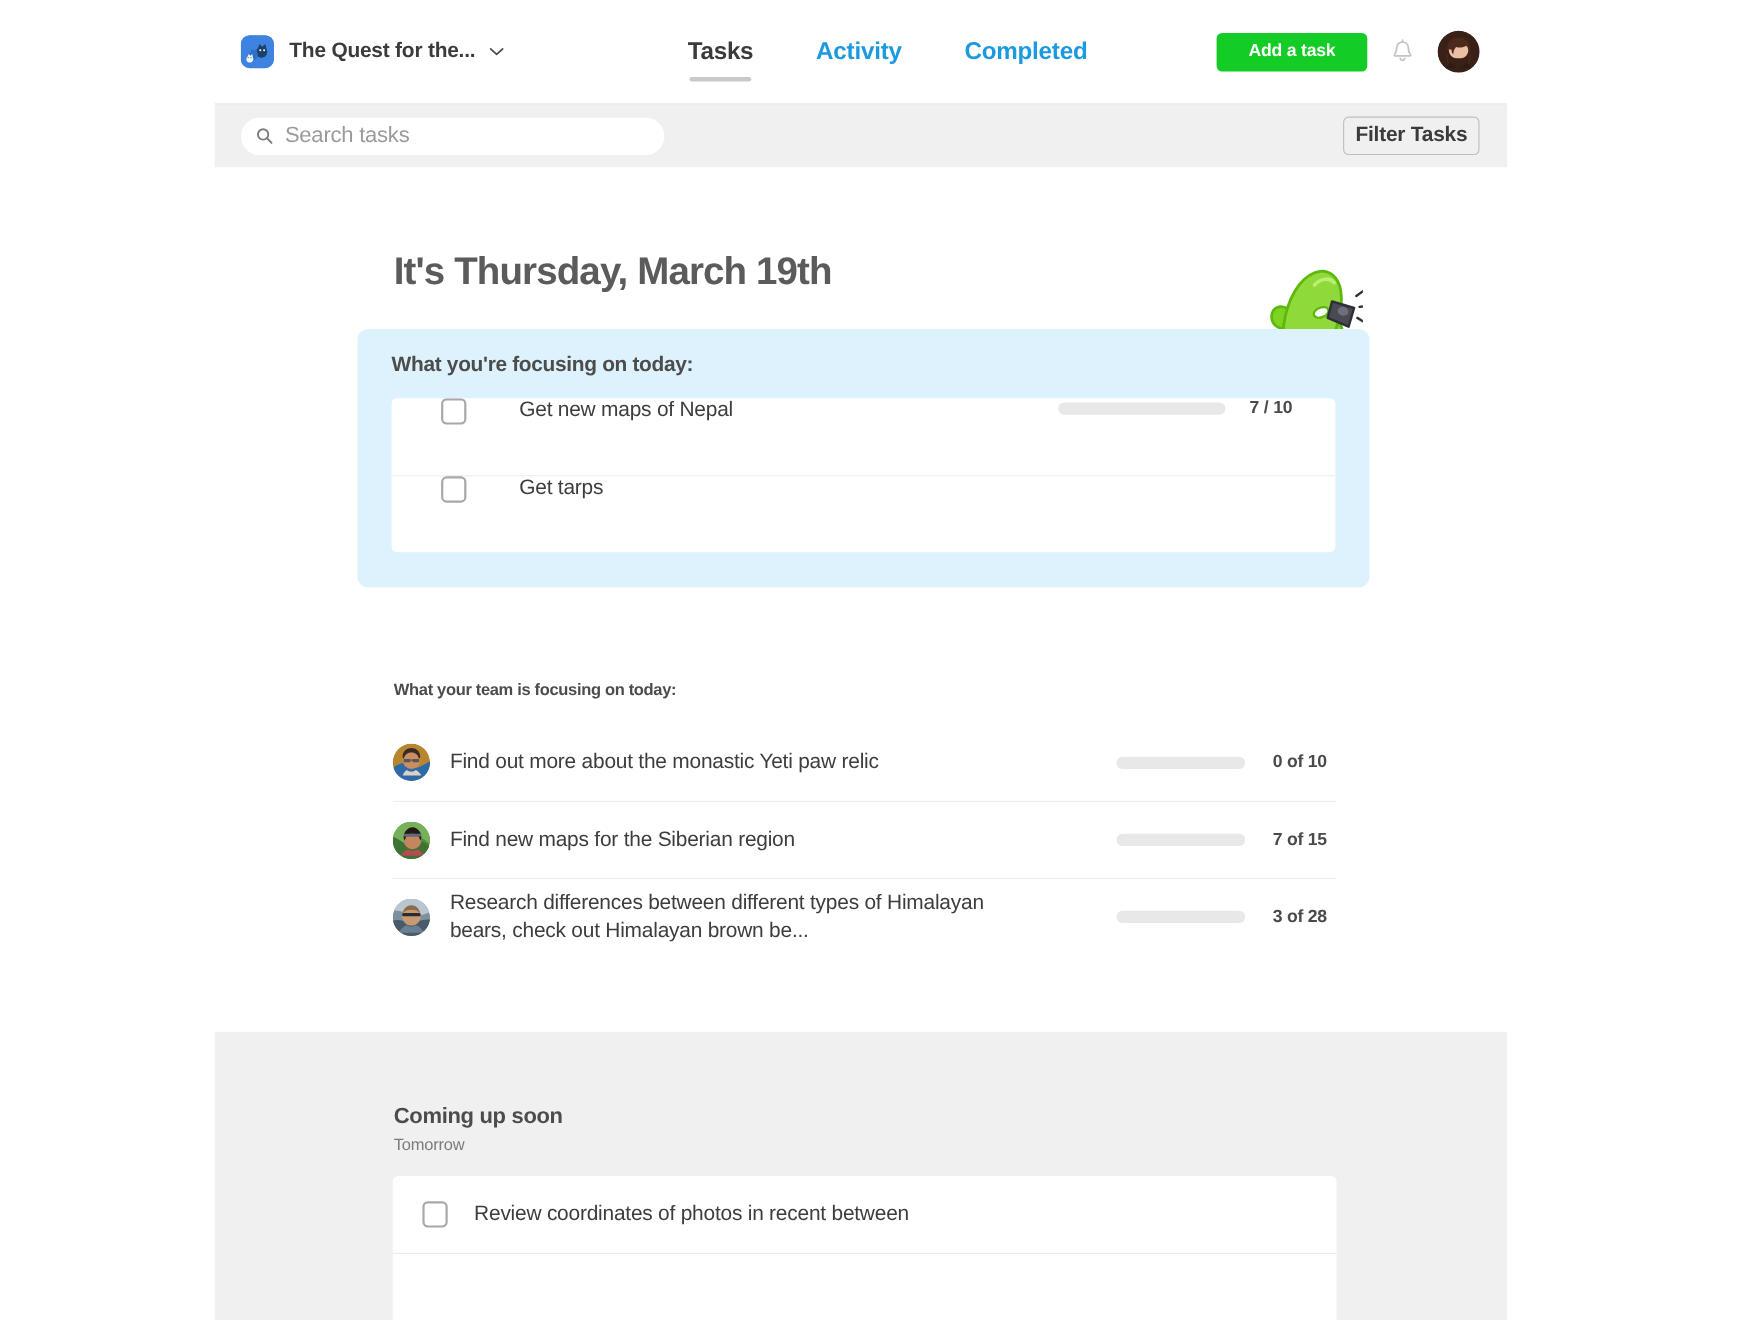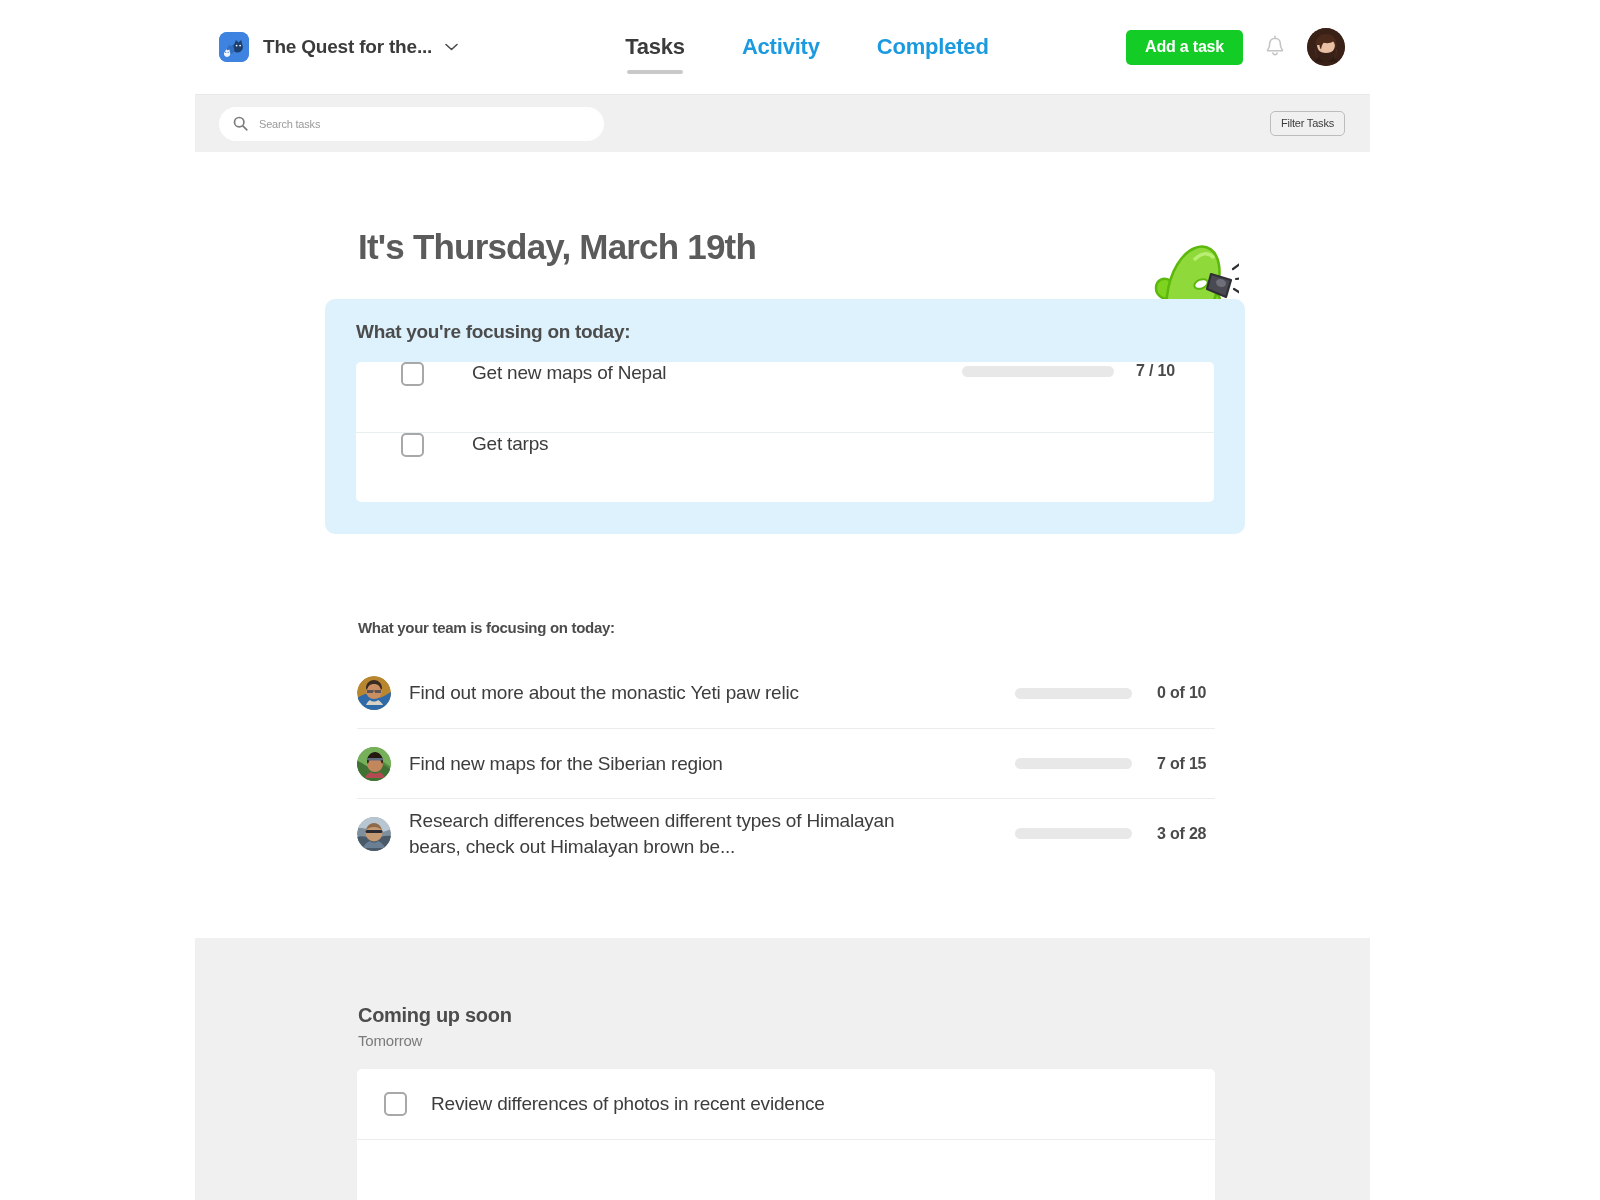--- a/index.html
+++ b/index.html
@@ -72,21 +72,21 @@
     margin-left: auto; margin-right: 25px;
     display: flex; align-items: center; gap: 22px;
   }
   .addtask {
     background: #14cc26;
     color: #fff;
     font-size: 16px;
     font-weight: 700;
     border: none;
     border-radius: 5px;
-    padding: 8px 19px 9px;
+    padding: 8px 29px 9px;
     letter-spacing: -0.2px;
     cursor: pointer;
     white-space: nowrap;
   }
   .bell { width: 20px; height: 24px; color: #c4c4c4; display:block; }
   .avatar-top {
     width: 38px; height: 38px; border-radius: 50%;
     overflow: hidden; flex: none;
     background: #5b3a2c;
   }
@@ -105,36 +105,36 @@
     width: 385px; height: 34px;
     background: #fff;
     border-radius: 17px;
     display: flex; align-items: center;
     padding: 0 14px;
   }
   .search-icon { width: 15px; height: 15px; color:#7c7c7c; flex:none; }
   .searchinput {
     border: none; outline: none;
     margin-left: 11px;
-    font-size: 11px;
+    font-size: 20px;
     font-family: "Liberation Sans", sans-serif;
     color: #3b3b3b;
     background: transparent;
     width: 100%;
     letter-spacing: -0.2px;
   }
   .searchinput::placeholder { color: #9a9a9a; }
   .filterbtn {
     margin-left: auto; margin-right: 25px;
     border: 1px solid #bdbdbd;
     background: #f0f0f0;
     border-radius: 5px;
-    font-size: 11px;
+    font-size: 19px;
     color: #3b3b3b;
-    font-weight: 400;
+    font-weight: 700;
     padding: 5px 10px 6px;
     letter-spacing: -0.2px;
     cursor: pointer;
     white-space: nowrap;
   }
 
   
   .main { position: relative; }
 
   .mascot {
@@ -498,21 +498,21 @@
         </div>
 
       </div>
 
       <div class="upcoming">
         <div class="up-title">Coming up soon</div>
         <div class="up-sub">Tomorrow</div>
         <div class="up-card">
           <div class="up-row">
             <span class="cbox"></span>
-            <span class="up-label">Review differences of photos in recent evidence</span>
+            <span class="up-label">Review coordinates of photos in recent between</span>
           </div>
           <div class="up-row">
 
             <span class="up-label up-label-av"></span>
           </div>
         </div>
       </div>
 
     </div>
   </div>

